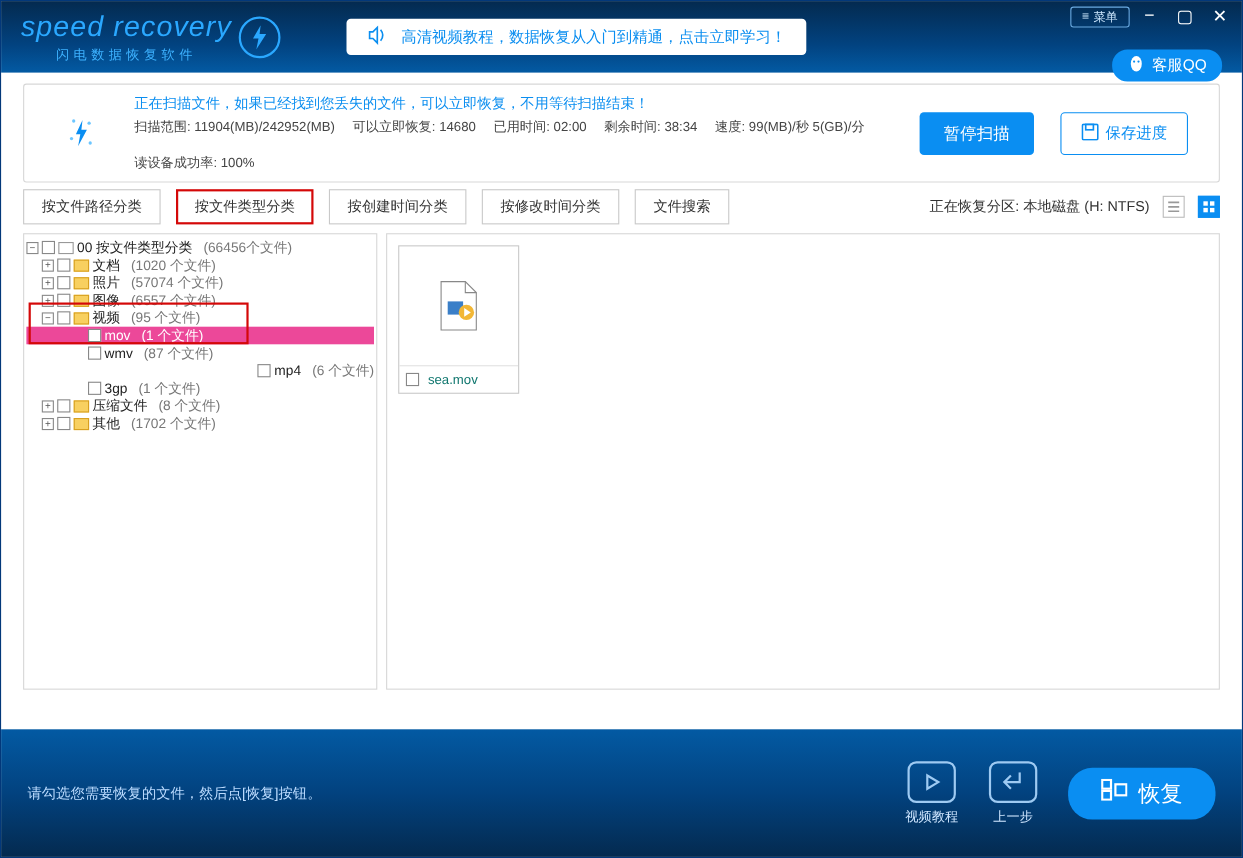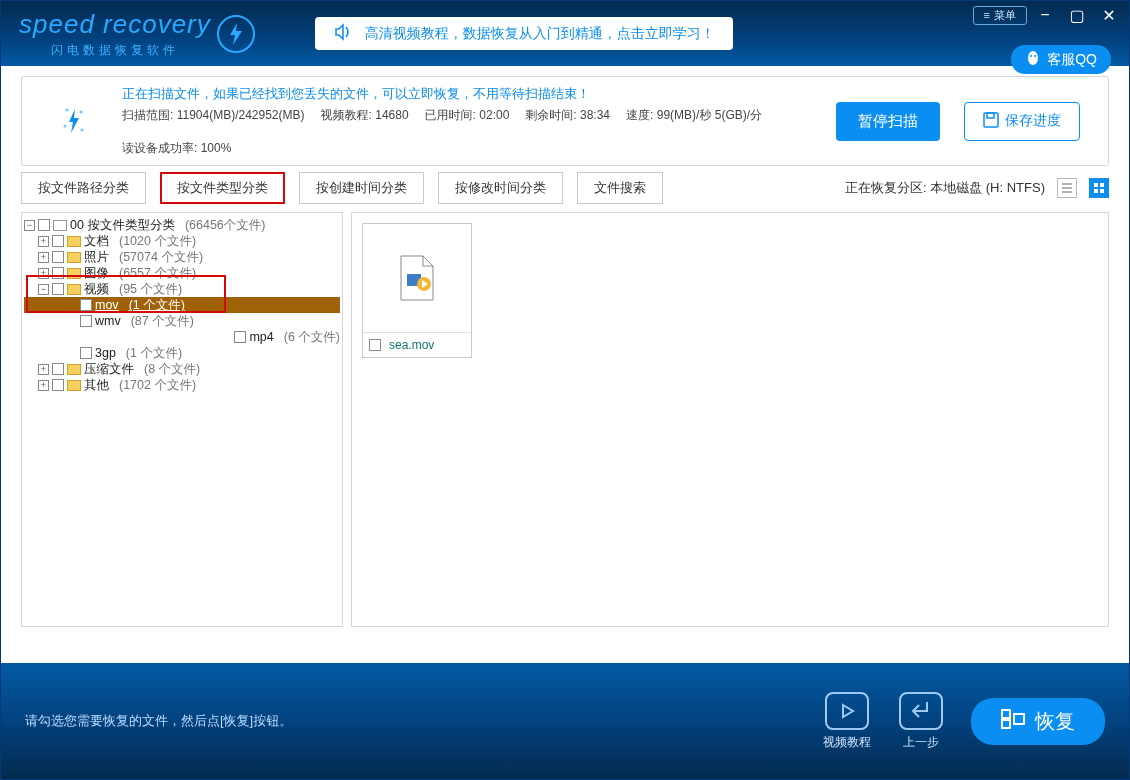--- a/index.html
+++ b/index.html
@@ -42,21 +42,21 @@
 
 .main{ flex:1; display:flex; margin:8px 20px 0 20px; gap:8px; min-height:0;}
 .tree-pane{ width:322px; border:1px solid #d7d7d7; font-size:12.5px; padding:4px 2px; overflow:auto; position:relative;}
 .tree-row{ display:flex; align-items:center; height:16px; line-height:16px; white-space:nowrap;}
 .pm{ width:11px; height:11px; border:1px solid #888; color:#555; font-size:9px; line-height:9px; text-align:center; margin-right:3px; background:#fff;}
 .pm.empty{ border:none; background:transparent;}
 .cb{ width:12px; height:12px; border:1px solid #888; margin-right:3px; background:#fff; display:inline-block;}
 .folder-ico{ width:14px; height:11px; background:#f8d060; border:1px solid #d8a020; margin-right:3px;}
 .tree-label{ color:#222;}
 .tree-count{ color:#777; margin-left:10px;}
-.sel-row{ background:#a16207; color:#fff;text-decoration:underline;}
+.sel-row{ background:#ec4899; color:#fff;}
 .sel-row .tree-label,.sel-row .tree-count{ color:#fff;}
 .redbox{ position:absolute; border:2px solid #d40808; pointer-events:none;}
 
 .content-pane{ flex:1; border:1px solid #d7d7d7; padding:10px; overflow:auto;}
 .thumb{ width:110px; border:1px solid #c9c9c9; display:flex; flex-direction:column; align-items:center;}
 .thumb-img{ width:108px; height:108px; display:flex; align-items:center; justify-content:center;}
 .thumb-foot{ width:100%; border-top:1px solid #e2e2e2; padding:5px 6px; display:flex; align-items:center; gap:5px; font-size:12px; color:#0f766e;}
 
 
 .footer{ height:116px; background: linear-gradient(180deg,#035aa3 0%, #02427f 50%, #042a4f 100%); display:flex; align-items:center; padding:0 24px; color:#bcdcff; font-size:13px;margin-top:36px;}
@@ -119,21 +119,21 @@
           <circle cx="18" cy="6" r="1.5" fill="#6cc6ff"></circle>
           <circle cx="2" cy="20" r="1.5" fill="#6cc6ff"></circle>
           <circle cx="19" cy="24" r="1.5" fill="#6cc6ff"></circle>
           <path d="M12 3 L6 16 L10 16 L8 27 L16 12 L11 12 Z" fill="#0a8ef2"></path>
         </svg>
     </div>
     <div class="status-info">
       <div class="msg">正在扫描文件，如果已经找到您丢失的文件，可以立即恢复，不用等待扫描结束！</div>
       <div class="status-line2">
         <span><span>扫描范围:</span> <span>11904(MB)/242952(MB)</span></span>
-        <span><span>视频教程:</span> <span>14680</span></span>
+        <span><span>可以立即恢复:</span> <span>14680</span></span>
         <span><span>已用时间:</span> <span>02:00</span></span>
         <span><span>剩余时间:</span> <span>38:34</span></span>
         <span><span>速度:</span> <span>99(MB)/秒  5(GB)/分</span></span>
         <span><span>读设备成功率:</span> <span>100%</span></span>
       </div>
     </div>
     <button class="btn-pause">暂停扫描</button>
     <button class="btn-save">
       <span><svg width="16" height="16" viewBox="0 0 16 16">
             <rect x="1" y="1" width="14" height="14" rx="1" fill="none" stroke="#0a8ef2" stroke-width="1.5"></rect>

